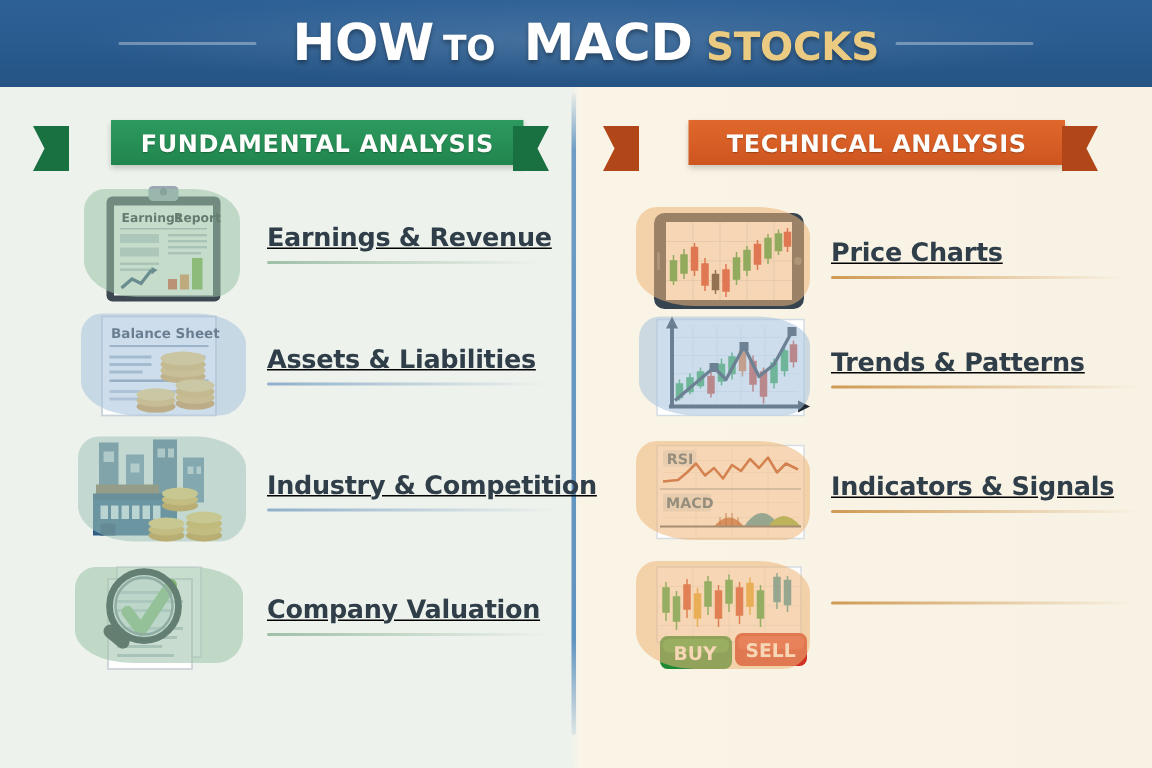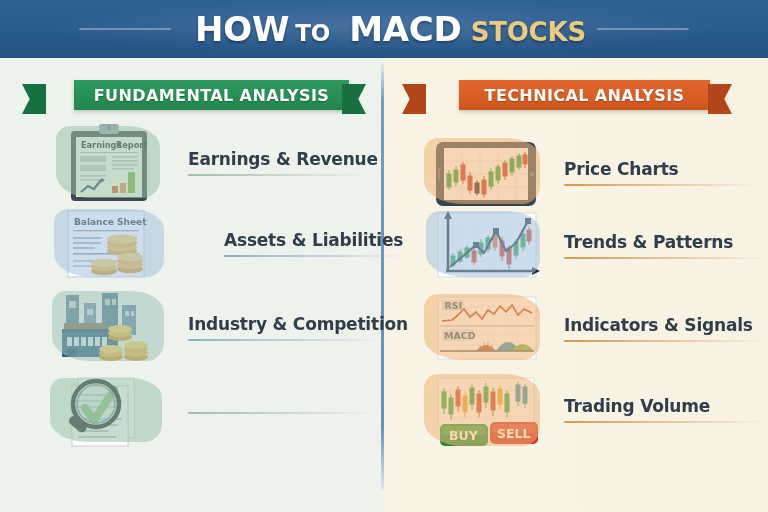--- a/index.html
+++ b/index.html
@@ -52,21 +52,21 @@
 
   
   .row{position:absolute;display:flex;align-items:center;}
   .icon-wrap{position:relative;width:122px;height:80px;flex:0 0 122px;}
   .splash{position:absolute;left:2px;top:6px;width:118px;height:70px;
     border-radius:14px 30% 18px 34%;opacity:.55;filter:blur(.4px);}
   .splash.green{background:#9cc3a8;}
   .splash.blue{background:#a7c3dd;}
   .splash.gblue{background:#9fc4ba;}
   .splash.orange{background:#efb678;}
-  .label{position:relative;margin-left:18px;}
+  .label{position:relative;margin-left:8px;text-decoration:underline;}
   .label-txt{font-family:"DejaVu Sans",sans-serif;font-size:17px;font-weight:600;
     color:#2f3e49;white-space:nowrap;letter-spacing:-.2px;}
   .label-rule{margin-top:5px;height:2px;border-radius:2px;}
   .rule-green{background:linear-gradient(90deg,#9fc0a8,rgba(159,192,168,0));}
   .rule-blue{background:linear-gradient(90deg,#8fafcb,rgba(143,175,203,0));}
   .rule-orange{background:linear-gradient(90deg,#cf9a54,rgba(207,154,84,0));}
 
   svg{display:block;overflow:visible;}
 </style>
 </head>
@@ -131,21 +131,21 @@
           <rect x="60" y="48" width="7" height="21" fill="#7cb342"></rect>
         </g>
       </svg>
     </div>
     <div class="label">
       <div class="label-txt">Earnings &amp; Revenue</div>
       <div class="label-rule rule-green" style="width:182px"></div>
     </div>
   </div>
 
-  <div class="row" style="left:48px;top:203px;gap:36px;">
+  <div class="row" style="left:48px;top:203px;">
     <div class="icon-wrap">
       <div class="splash blue" style="left:6px;top:6px;width:110px;height:68px;"></div>
       <svg width="122" height="80" viewBox="0 0 122 80">
         <g transform="translate(16,4)">
           <rect x="4" y="4" width="76" height="66" fill="#ffffff" stroke="#c9d2da" stroke-width="1.2"></rect>
           <text x="10" y="18" font-family="DejaVu Sans,sans-serif" font-size="9" font-weight="700" fill="#1d2a36">Balance Sheet</text>
           <rect x="9" y="23" width="66" height="1.4" fill="#8fa3b5"></rect>
           <g fill="#9fb2c2">
             <rect x="9" y="30" width="28" height="2"></rect>
               <rect x="9" y="35" width="28" height="2"></rect>
@@ -258,20 +258,21 @@
           </g>
           <polyline points="23,36 32,48 52,18" fill="none" stroke="#5aa832" stroke-width="8" stroke-linecap="round" stroke-linejoin="round"></polyline>
           <circle cx="34" cy="32" r="23" fill="#c9dce8" opacity=".45"></circle>
           <circle cx="34" cy="32" r="23" fill="none" stroke="#1f2a30" stroke-width="4.5"></circle>
           <circle cx="34" cy="32" r="19" fill="none" stroke="#7f929e" stroke-width="1.6"></circle>
           <rect x="6" y="48" width="20" height="9" rx="4.5" fill="#222b31" transform="rotate(40 16 52)"></rect>
         </g>
       </svg>
     </div>
     <div class="label">
+      <div class="label-txt">Company Valuation</div>
       <div class="label-rule rule-green" style="width:188px"></div>
     </div>
   </div>
 
   <div class="row" style="left:424px;top:132px;">
     <div class="icon-wrap">
       <div class="splash orange" style="left:0px;top:6px;width:116px;height:66px;"></div>
       <svg width="122" height="80" viewBox="0 0 122 80">
         <g transform="translate(8,4)">
           <rect x="4" y="6" width="100" height="64" rx="7" fill="#364450"></rect>
@@ -518,18 +519,17 @@
           </g>
           <g>
             <rect x="58" y="48" width="48" height="22" rx="5" fill="#cf3022"></rect>
             <rect x="60" y="50" width="44" height="9" rx="4" fill="#ea5244" opacity=".6"></rect>
             <text x="65" y="64" font-family="DejaVu Sans,sans-serif" font-size="12.5" font-weight="700" fill="#ffffff">SELL</text>
           </g>
         </g>
       </svg>
     </div>
     <div class="label" style="align-self:flex-start;margin-top:24px;">
-      <div class="label-txt">Trading Volume</div>
       <div class="label-rule rule-orange" style="width:204px"></div>
     </div>
   </div>
 
 </div>
 
 </body></html>

